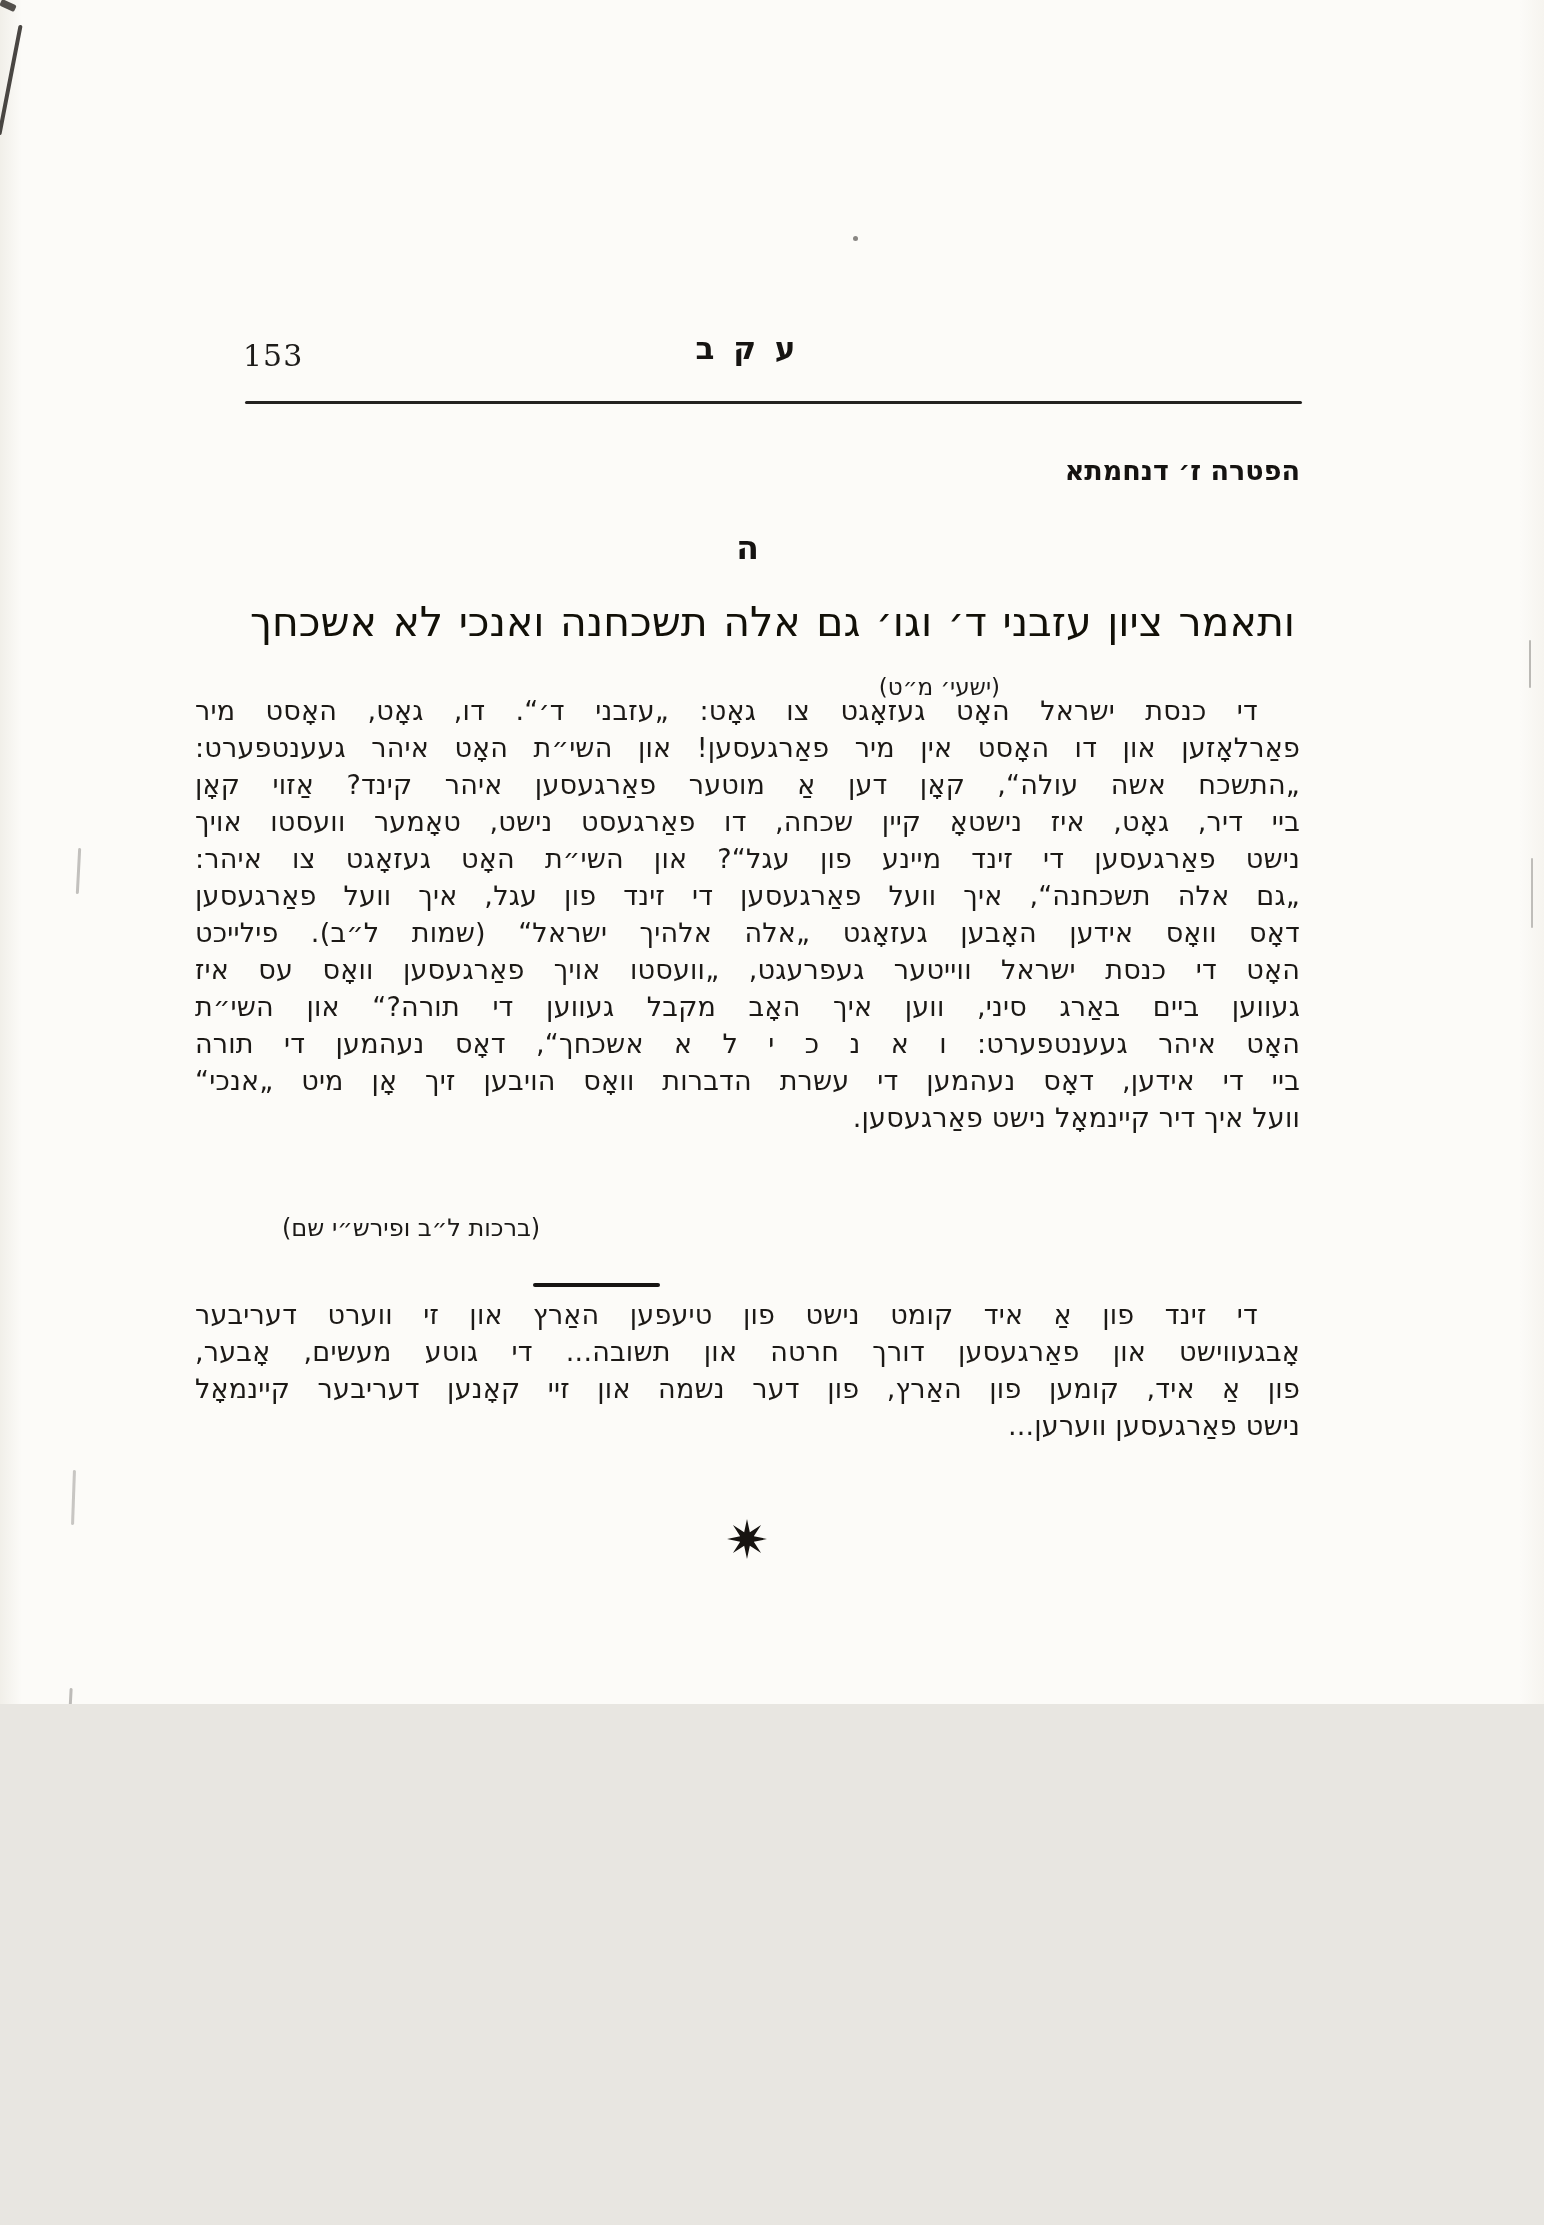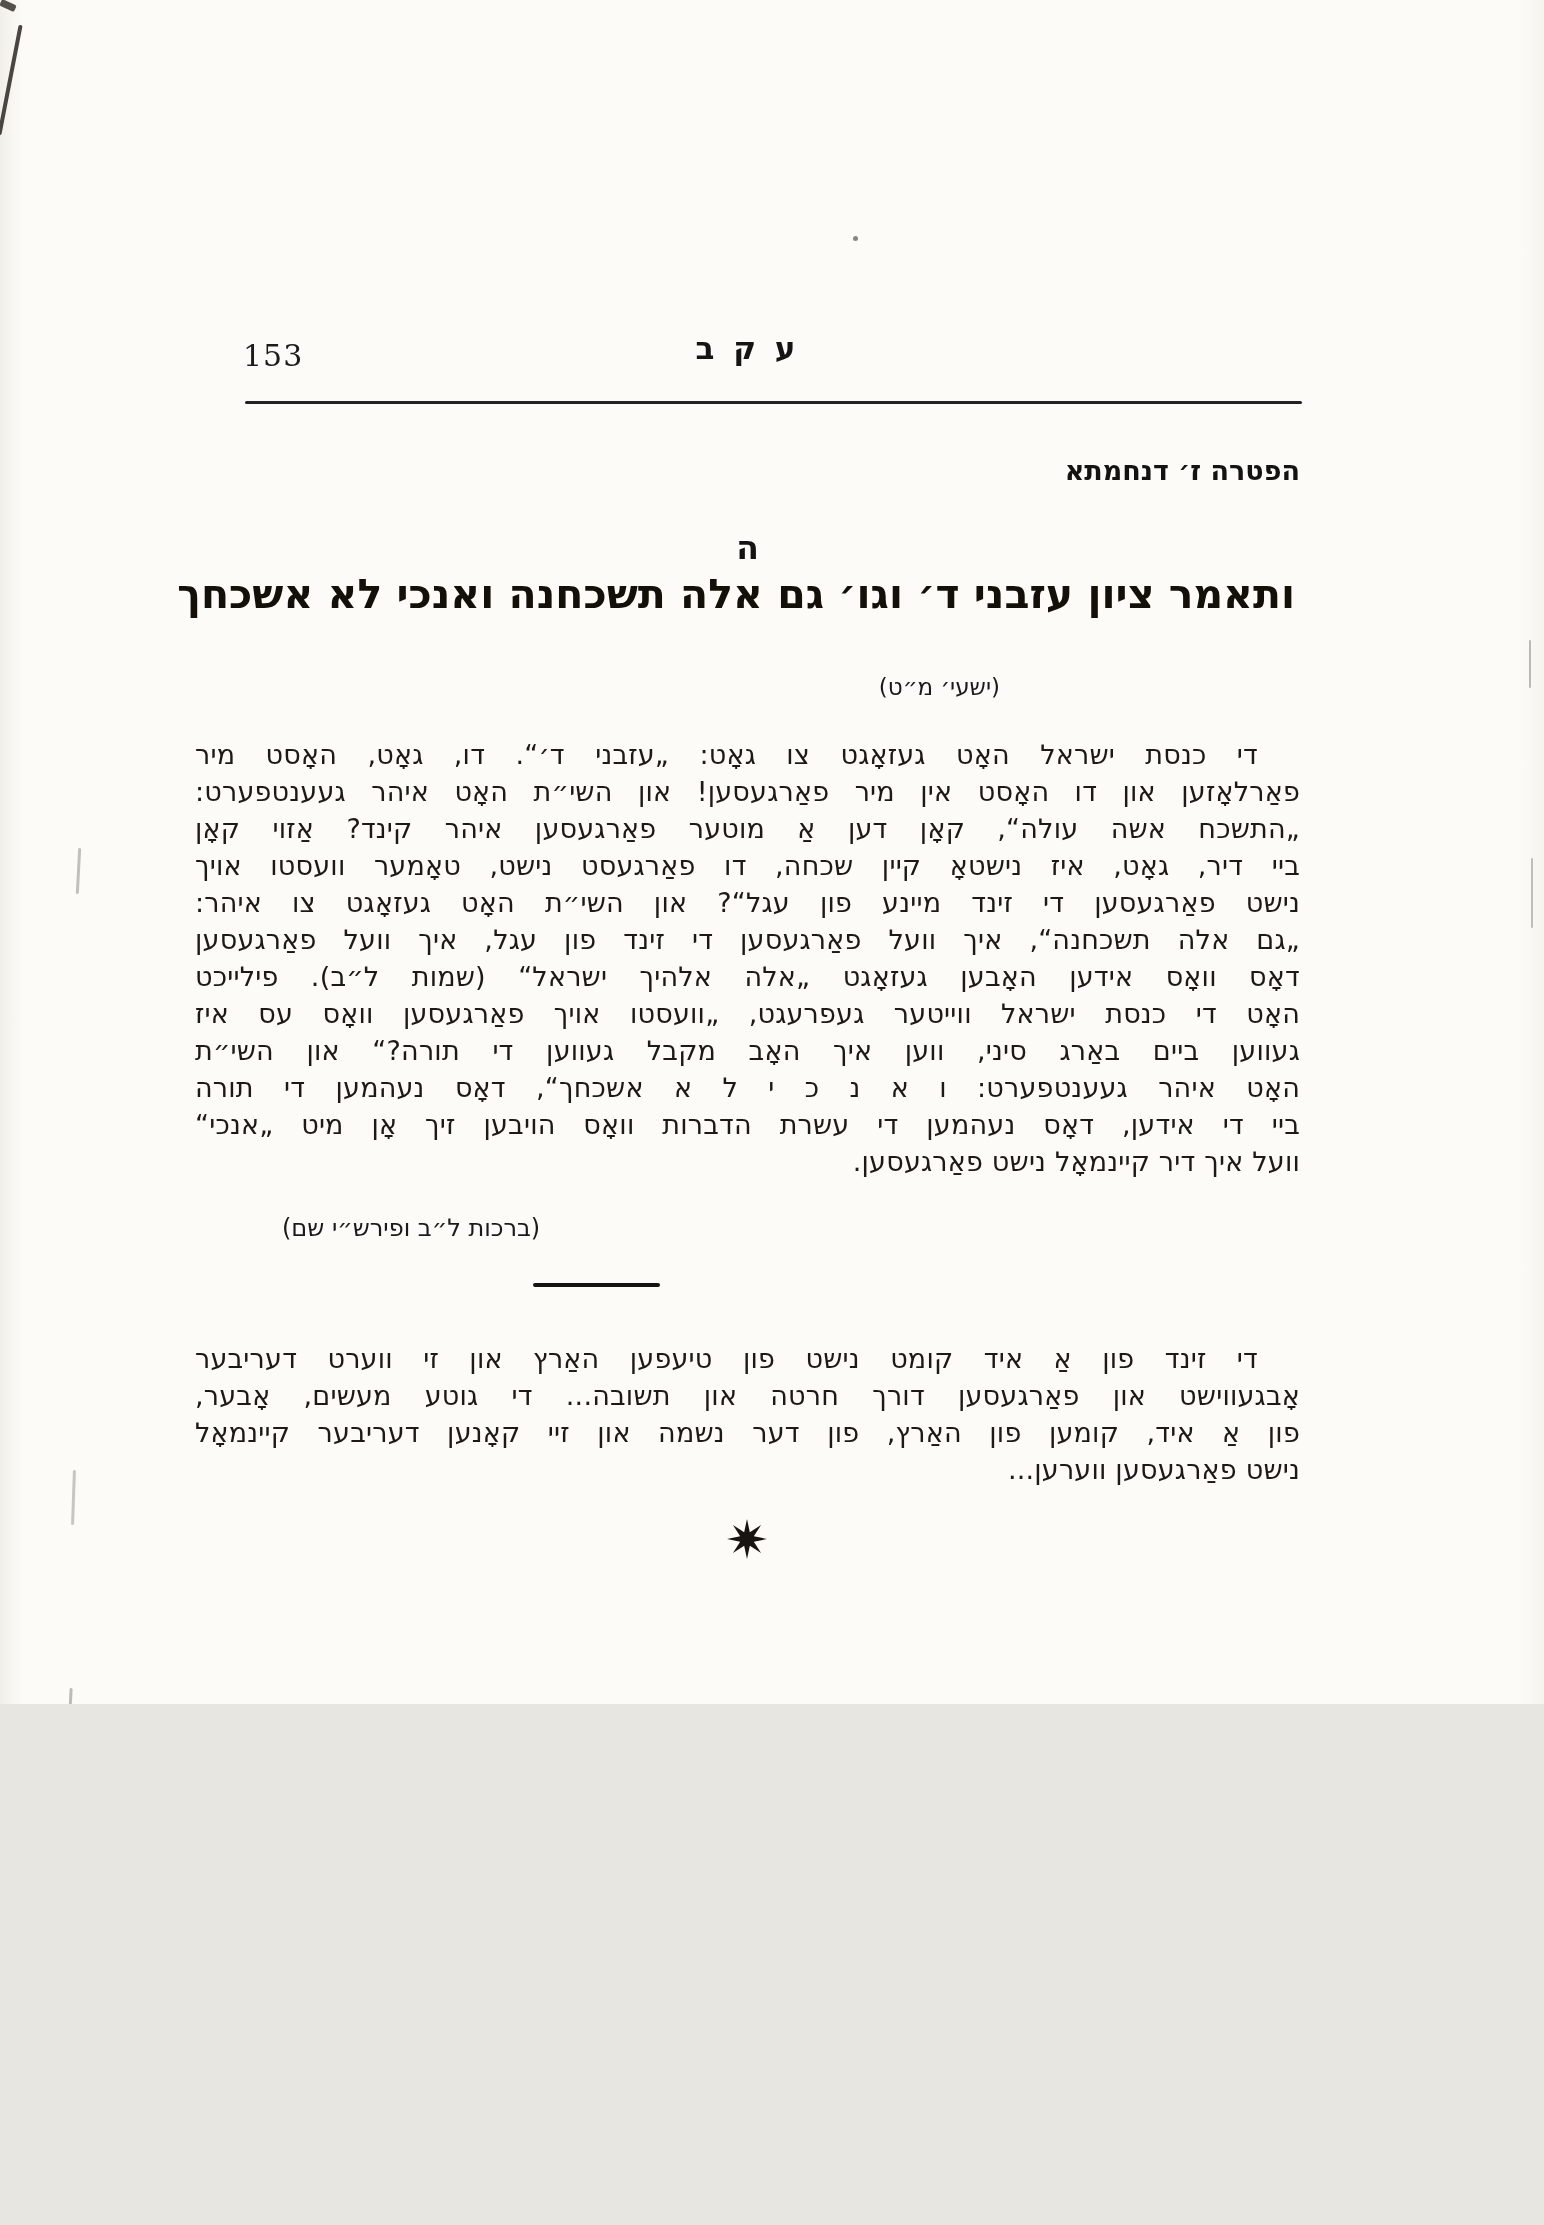--- a/index.html
+++ b/index.html
@@ -9,30 +9,30 @@
     overflow:hidden;color:#1b1815;
     font-family:"DejaVu Sans",sans-serif;
   }
   .abs{position:absolute;}
   .page-number{left:243px;top:338px;font-family:"DejaVu Serif",serif;font-size:30px;letter-spacing:1px;color:#1e1c1a;}
   .header-title{left:195px;top:330px;width:1105px;text-align:center;font-size:31px;font-weight:bold;letter-spacing:4px;color:#161412;}
   .header-rule{left:245px;top:401px;width:1057px;height:3px;background:#242220;border-radius:2px;}
   .haftarah-heading{left:195px;top:455px;width:1105px;text-align:right;direction:rtl;font-size:27px;font-weight:bold;color:#151311;}
   .section-letter{left:195px;top:528px;width:1105px;text-align:center;direction:rtl;font-size:33px;font-weight:bold;color:#151311;}
   .verse-heading{
-    left:250px;top:570px;width:1045px;direction:rtl;
-    font-size:41px;font-weight:bold;color:#121008;
+    left:250px;top:598px;width:1045px;direction:rtl;
+    font-size:41px;font-weight:normal;color:#121008;
     text-align:justify;text-align-last:justify;white-space:nowrap;
   }
   .verse-source{right:544px;top:638px;direction:rtl;font-size:23px;color:#1c1a18;margin-top:36px;}
   .para{left:195px;width:1105px;direction:rtl;font-size:27px;color:#1c1916;letter-spacing:.2px;}
   .para1{top:692px;}
   .para2{top:1296px;}
   .line{height:37px;line-height:37px;text-align:justify;text-align-last:justify;white-space:nowrap;overflow:visible;}
-  .line.indent{padding-right:42px;margin-top:44px;}
+  .line.indent{padding-right:42px;}
   .line.no-stretch{text-align-last:right;}
   .citation{left:282px;top:1214px;direction:rtl;font-size:24px;color:#1c1a18;}
   .mid-rule{left:533px;top:1283px;width:127px;height:4px;background:#161412;border-radius:2px;}
   .star{left:726px;top:1518px;width:42px;height:42px;}
   
   .art{position:absolute;background:#2a2723;border-radius:2px;}
   .dot{border-radius:50%;}
 </style>
 </head>
 <body>

